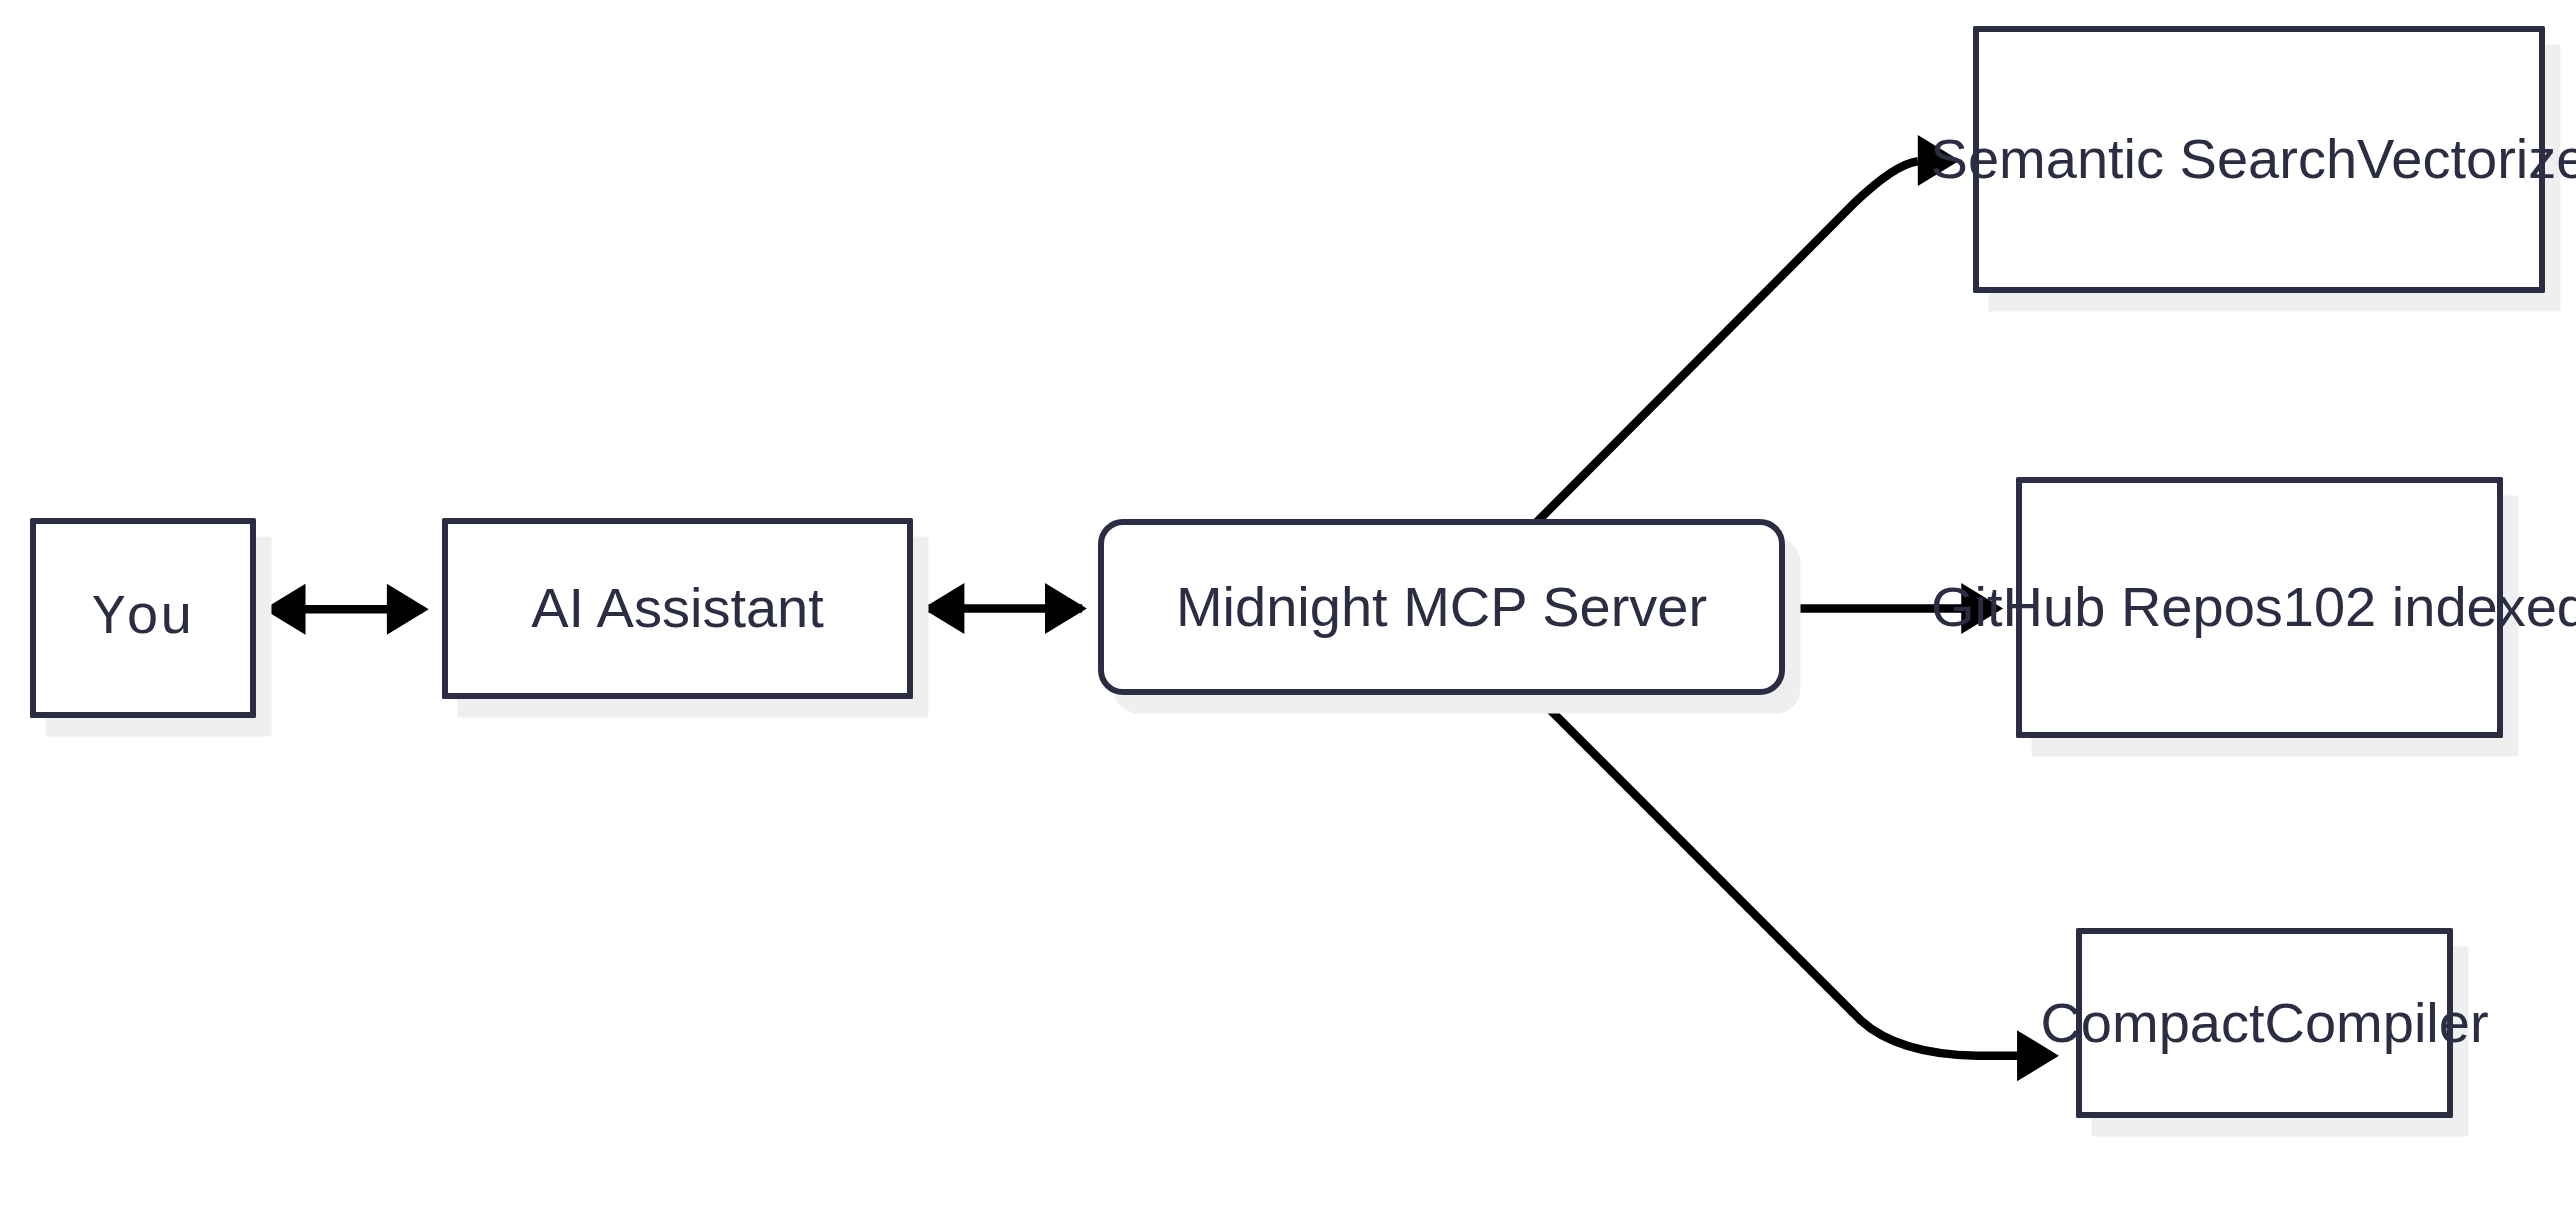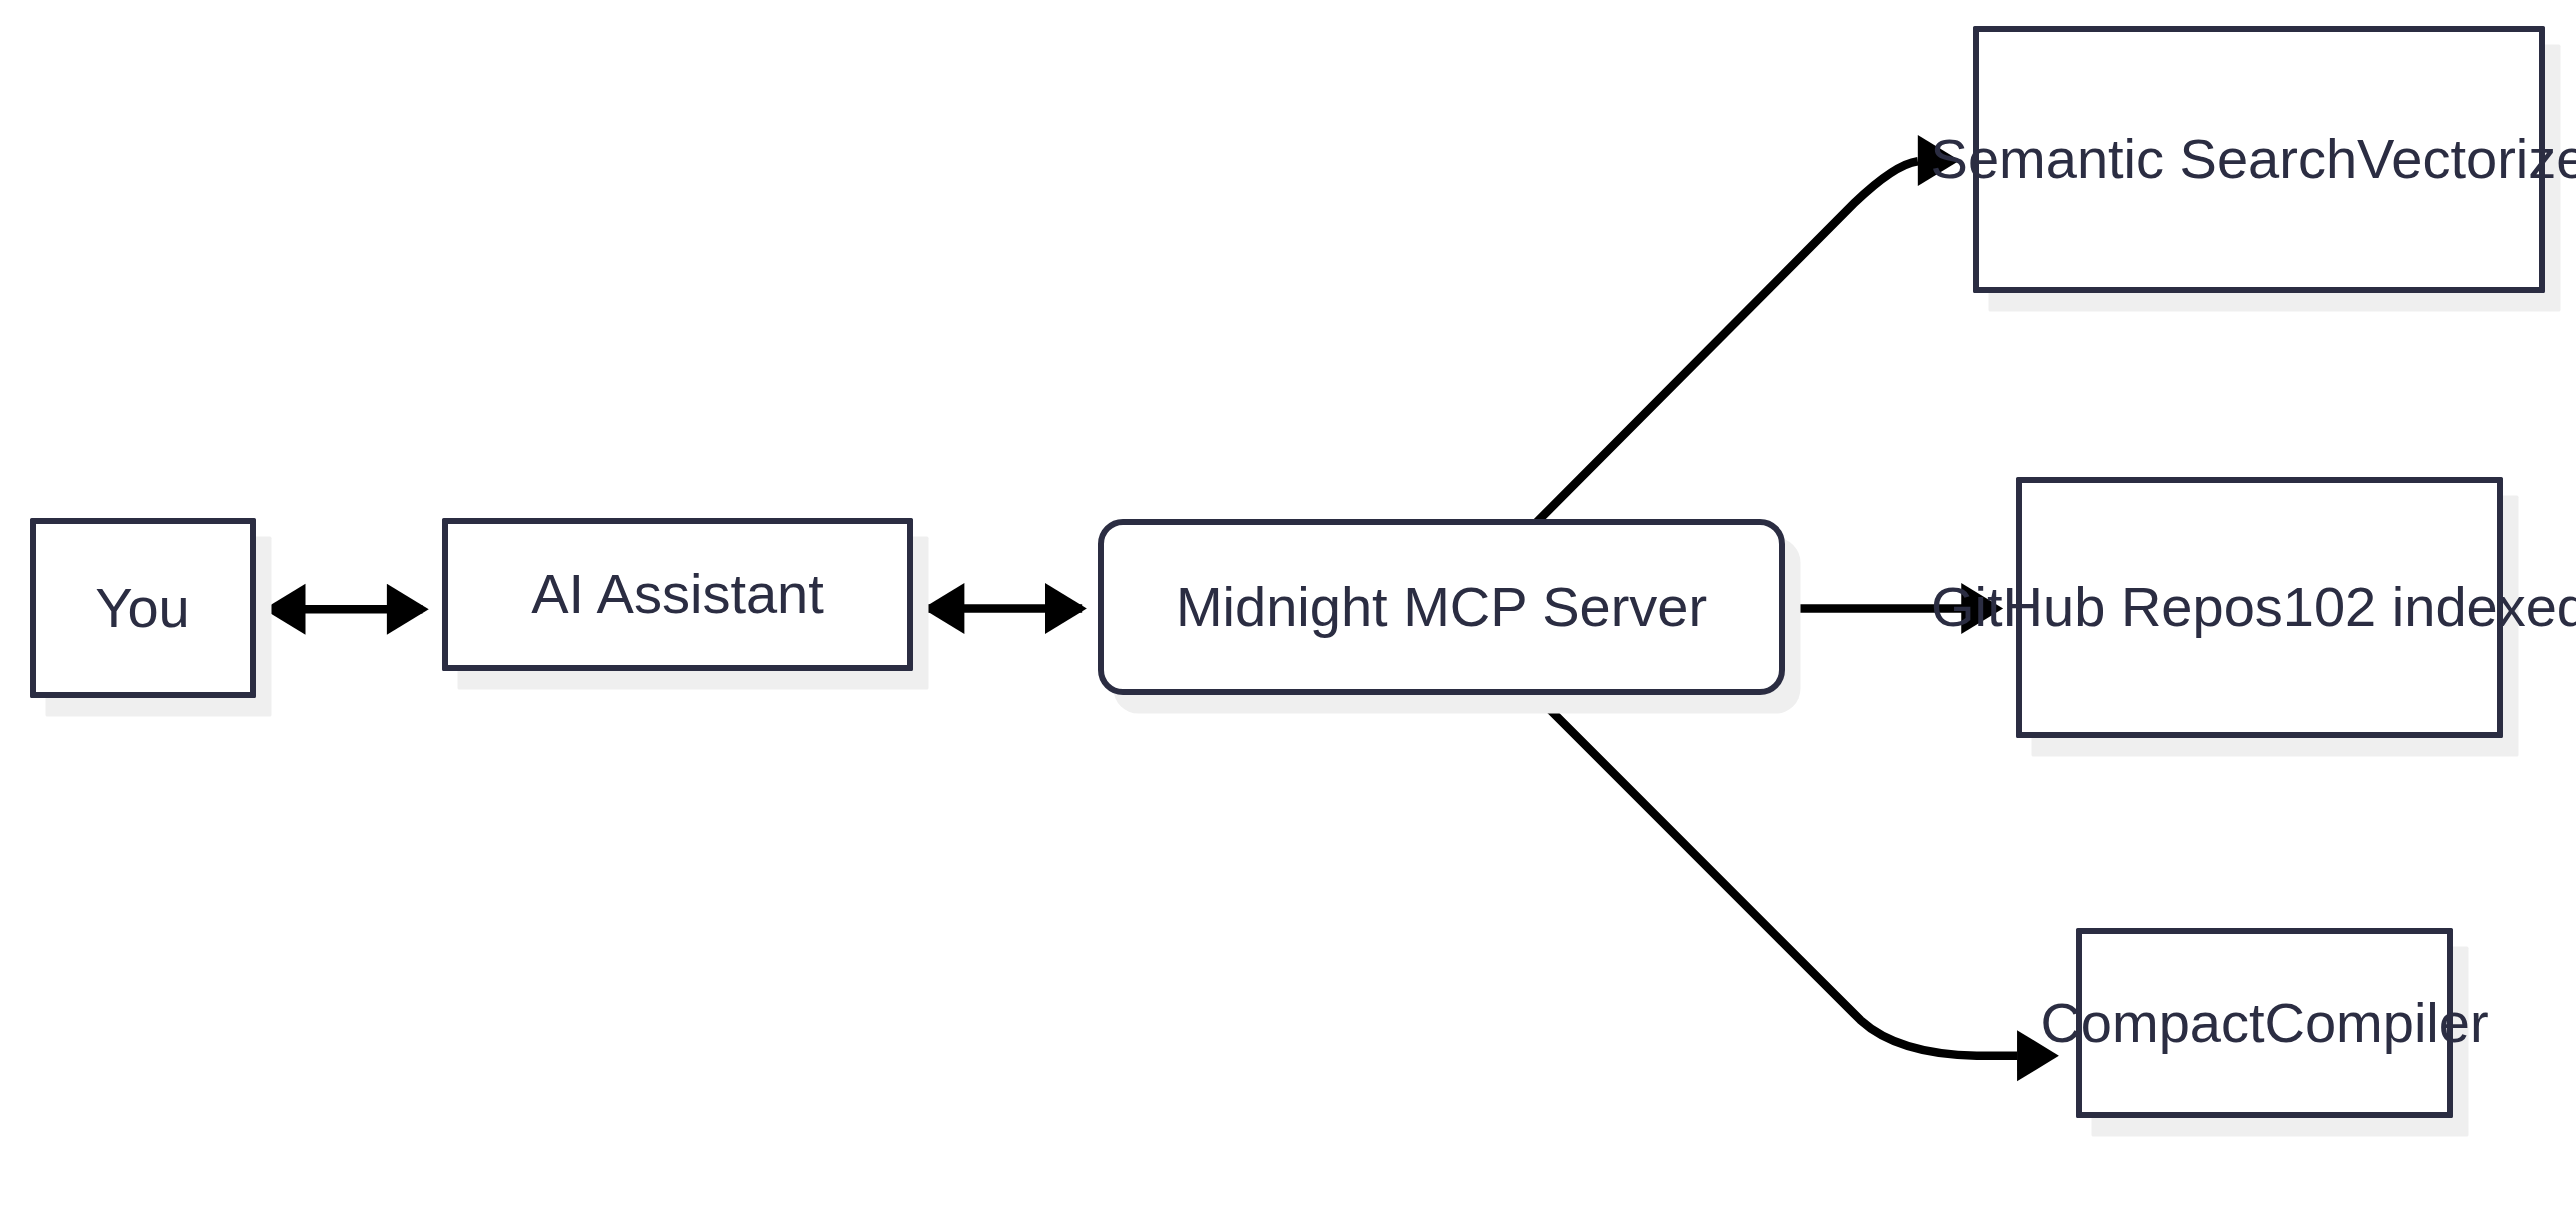--- a/index.html
+++ b/index.html
@@ -33,22 +33,22 @@
     align-items: center;
     justify-content: center;
     text-align: center;
     color: #2b2d42;
     font-size: 56px;
     font-weight: 500;
     line-height: 1.44;
     z-index: 2;
     white-space: nowrap;
   }
-  .node-you      { left: 29.5px;   top: 518px;  width: 226px; height: 180px; }
-  .node-ai       { left: 442px;  top: 518px;  width: 471px; height: 153px; }
+  .node-you      { left: 29.5px;   top: 518px;  width: 226px; height: 200px; font-family: Liberation Mono, monospace; }
+  .node-ai       { left: 442px;  top: 518px;  width: 471px; height: 181px; }
   .node-mcp      { left: 1098px; top: 519px;  width: 687px; height: 176px; border-radius: 25px; }
   .node-semantic { left: 1973px; top: 25.6px;   width: 572px; height: 267px; }
   .node-github   { left: 2016px; top: 477px;  width: 487px; height: 261px; }
   .node-compact  { left: 2076px; top: 928px; width: 377px; height: 190px; }
 </style>
 </head>
 <body>
 
 <div class="canvas">
 

